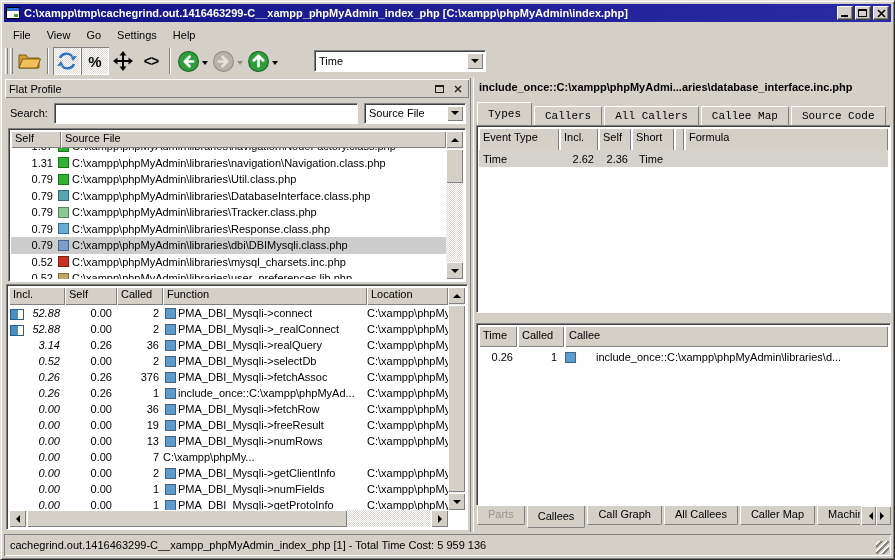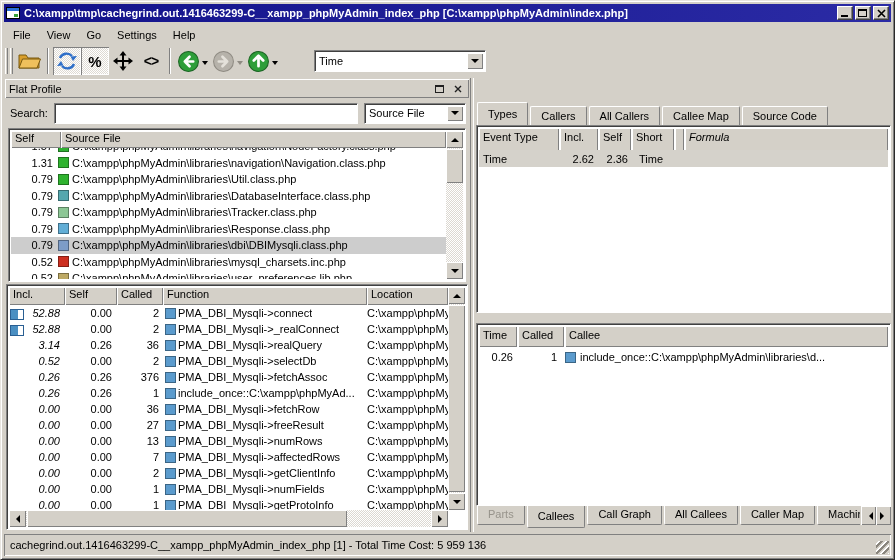--- a/index.html
+++ b/index.html
@@ -108,49 +108,49 @@
   .fc-loc{flex:1;overflow:hidden;}
   .ft-vscroll{position:absolute;top:2px;right:2px;bottom:19px;width:17px;}
   .ft-hscroll{position:absolute;left:2px;right:19px;bottom:2px;height:17px;}
   .sb-left{left:0;}.sb-right{right:0;}
   
   .right-panel{position:absolute;left:470px;right:0;top:0;height:100%;}
   .fn-header{position:absolute;top:3px;left:5px;right:2px;font-weight:bold;white-space:nowrap;overflow:hidden;}
   .tabs-top{position:absolute;top:24px;left:3px;right:2px;height:23px;display:flex;align-items:flex-end;}
   .tab{height:19px;line-height:18px;padding:0 10px;background:#d4d0c8;white-space:nowrap;
        border:1px solid #808080;border-bottom:none;border-top-color:#fff;border-left-color:#fff;
-       border-radius:2px 2px 0 0;margin-right:2px;}
+       border-radius:2px 2px 0 0;margin-right:2px;font-family:Liberation Mono, monospace;}
   .tab.active{height:23px;line-height:22px;position:relative;z-index:2;}
   .types-box{position:absolute;top:47px;left:2px;right:2px;height:188px;}
   .tt-header{position:absolute;top:2px;left:2px;right:2px;height:21px;display:flex;}
   .tt-header .th{height:36px;padding-top:3px;margin-right:1px;}
   .th-event{width:80px;flex:none;}
   .th-tincl{width:38px;flex:none;}
   .th-tself{width:32px;flex:none;}
   .th-short{width:42px;flex:none;}
   .th-blank{width:9px;flex:none;padding:0;}
-  .th-formula{flex:1;margin-right:0 !important;font-style:italic;}
+  .th-formula{flex:1;margin-right:0 !important;}
   .tt-viewport{position:absolute;top:24px;left:2px;right:2px;bottom:2px;background:#fff;overflow:hidden;}
   .tt-row{display:flex;align-items:center;height:17px;background:#d5d2cb;white-space:nowrap;}
   .tc-event{width:80px;padding-left:4px;flex:none;}
   .tc-incl{width:38px;text-align:right;padding-right:3px;flex:none;}
   .tc-self{width:32px;text-align:right;padding-right:1px;flex:none;}
   .tc-short{width:42px;padding-left:10px;flex:none;}
   .tc-formula{flex:1;}
   .callees-box{position:absolute;top:245px;left:2px;right:2px;height:183px;}
   .cl-header{position:absolute;top:2px;left:2px;right:2px;height:21px;display:flex;}
   .cl-header .th{height:21px;padding-top:3px;margin-right:1px;}
   .th-ctime{width:38px;flex:none;}
   .th-ccount{width:46px;flex:none;}
   .th-callee{flex:1;margin-right:0 !important;}
   .cl-viewport{position:absolute;top:24px;left:2px;right:2px;bottom:2px;background:#fff;overflow:hidden;}
   .cl-row{display:flex;align-items:center;height:17px;white-space:nowrap;}
   .cc-time{width:38px;text-align:right;padding-right:4px;flex:none;}
   .cc-count{width:46px;text-align:right;padding-right:6px;flex:none;}
-  .cc-callee{flex:1;display:flex;align-items:flex-end;overflow:hidden;}
+  .cc-callee{flex:1;display:flex;align-items:flex-end;overflow:hidden;gap:16px;}
   .cc-callee .sq{margin:0 4px 0 2px;}
   .tabs-bottom{position:absolute;top:428px;left:3px;right:2px;height:24px;display:flex;align-items:flex-start;}
   .btabs{display:flex;align-items:flex-start;flex:1;min-width:0;overflow:hidden;}
   .btab{height:19px;line-height:17px;padding:0 10px;background:#d4d0c8;white-space:nowrap;
         border:1px solid #808080;border-top:none;border-left-color:#fff;
         border-radius:0 0 2px 2px;margin-right:2px;flex:none;}
   .btab.active{height:22px;line-height:20px;}
   .btab.disabled{color:#97938b;box-shadow:none;}
   .btab.clipped{width:50px;padding-right:0;overflow:hidden;}
   .tab-scroll{display:flex;flex:none;margin-left:1px;}
@@ -429,45 +429,41 @@
               <span class="fc-called">36</span>
               <span class="fc-func">
                 <span class="sq sq-blue"></span>
                 <span style="overflow:hidden;">PMA_DBI_Mysqli-&gt;fetchRow</span>
               </span>
               <span class="fc-loc">C:\xampp\phpMy...</span>
             </div>
             <div class="func-row">
               <span class="fc-incl"><span>0.00</span></span>
               <span class="fc-self">0.00</span>
-              <span class="fc-called">27</span>
+              <span class="fc-called">19</span>
               <span class="fc-func">
                 <span class="sq sq-blue"></span>
                 <span style="overflow:hidden;">PMA_DBI_Mysqli-&gt;freeResult</span>
               </span>
               <span class="fc-loc">C:\xampp\phpMy...</span>
             </div>
             <div class="func-row">
               <span class="fc-incl"><span>0.00</span></span>
               <span class="fc-self">0.00</span>
               <span class="fc-called">13</span>
               <span class="fc-func">
                 <span class="sq sq-blue"></span>
                 <span style="overflow:hidden;">PMA_DBI_Mysqli-&gt;numRows</span>
               </span>
               <span class="fc-loc">C:\xampp\phpMy...</span>
             </div>
             <div class="func-row">
               <span class="fc-incl"><span>0.00</span></span>
               <span class="fc-self">0.00</span>
               <span class="fc-called">7</span>
-              <span class="fc-func">
-                <span class="sq sq-blue"></span>
-                <span style="overflow:hidden;">PMA_DBI_Mysqli-&gt;affectedRows</span>
-              </span>
               <span class="fc-loc">C:\xampp\phpMy...</span>
             </div>
             <div class="func-row">
               <span class="fc-incl"><span>0.00</span></span>
               <span class="fc-self">0.00</span>
               <span class="fc-called">2</span>
               <span class="fc-func">
                 <span class="sq sq-blue"></span>
                 <span style="overflow:hidden;">PMA_DBI_Mysqli-&gt;getClientInfo</span>
               </span>
@@ -509,20 +505,21 @@
             </div>
           <div class="sb-thumb" style="top:0;height:17px;left:18px;width:320px;"></div>
           <div class="sb-btn sb-right" style="top:0;">
               <div class="tri-r"></div>
             </div>
         </div>
       </div>
     </div>
 
     <div class="right-panel">
+      <div class="fn-header">include_once::C:\xampp\phpMyAdmi...aries\database_interface.inc.php</div>
 
       <div class="tabs-top">
 
       <div class="tab active">Types</div>
           <div class="tab">Callers</div>
           <div class="tab">All Callers</div>
           <div class="tab">Callee Map</div>
           <div class="tab">Source Code</div>
         </div>
 

